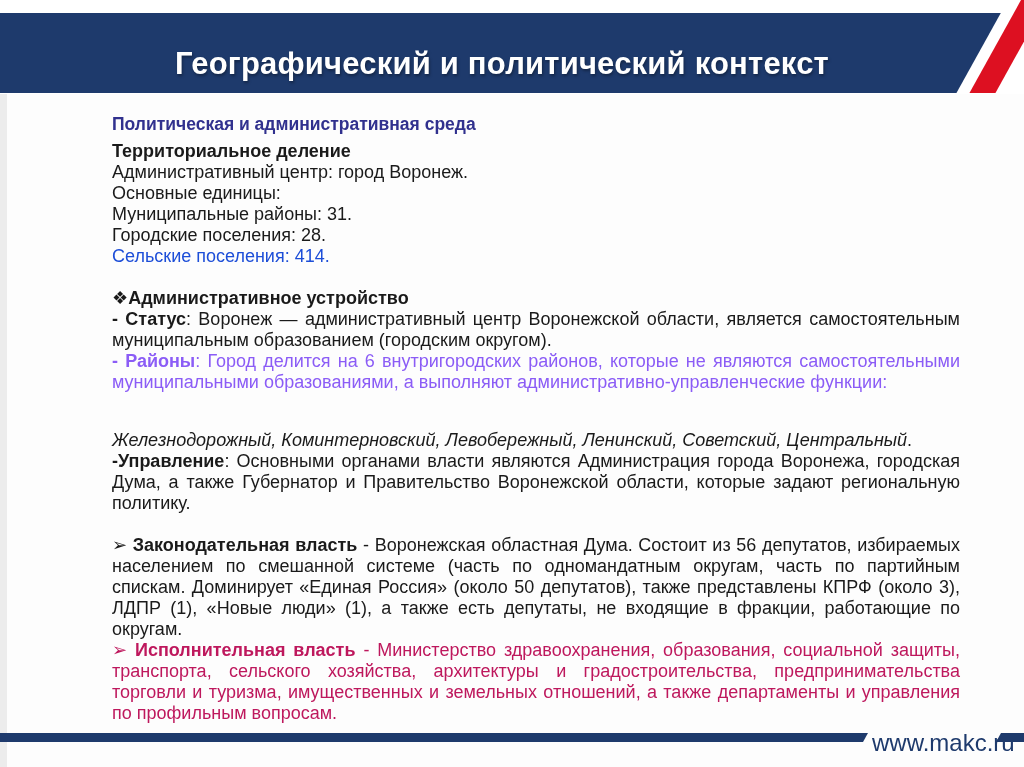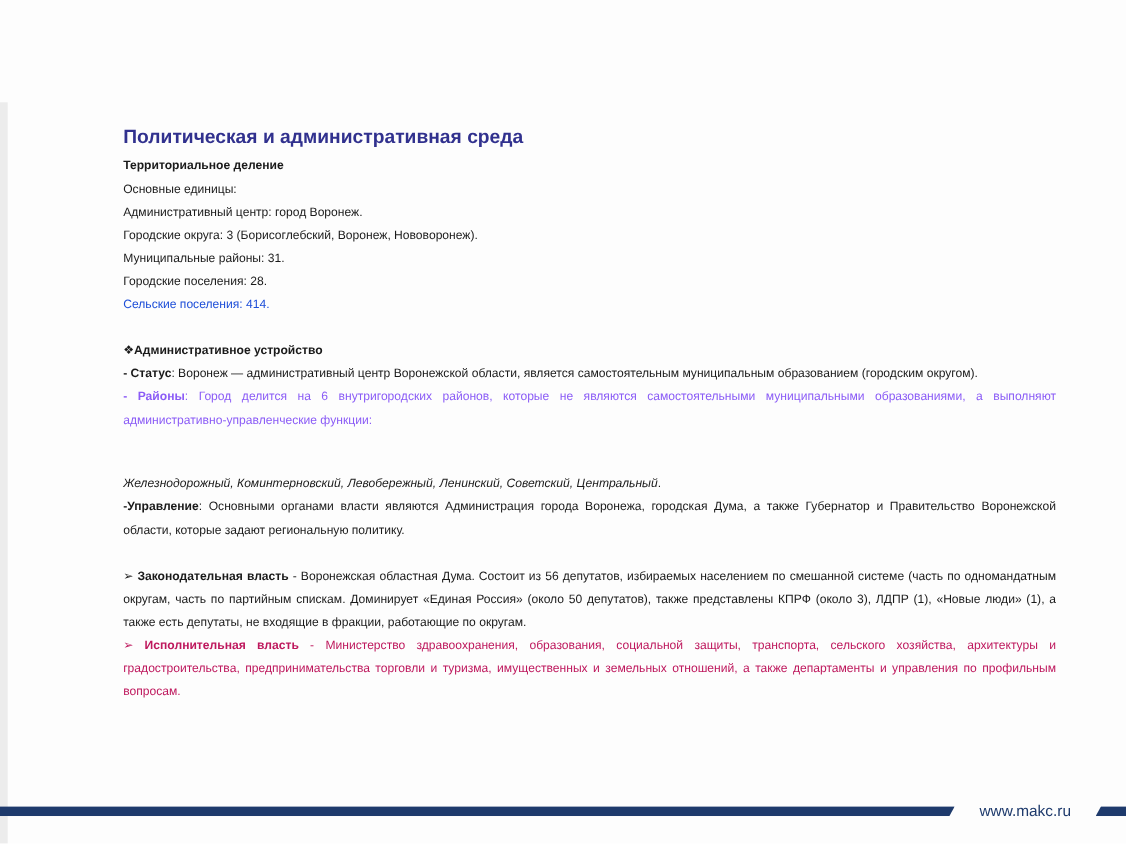--- a/index.html
+++ b/index.html
@@ -31,55 +31,60 @@
     text-shadow:1px 2px 3px rgba(0,0,0,0.35);
   }
 
   
   .body-wrap { position:absolute; left:112px; top:112px; width:848px; z-index:1; }
   .subtitle {
     text-align:left; font-weight:bold; font-size:17.5px; color:#31318e;
     height:29px; line-height:24px;
   }
   .par {
-    font-size:11px; line-height:21px; color:#1a1a1a; text-align:justify;
+    font-size:18px; line-height:21px; color:#1a1a1a; text-align:justify;
   }
   .par .b { font-weight:bold; }
   .par .i { font-style:italic; }
   .par.empty { height:21px; }
 
   
   .footer-bar-long {
     position:absolute; left:0; top:733px; width:868px; height:9px; background:#1e3a6c; z-index:2;
     clip-path:polygon(0 0, 100% 0, calc(100% - 5px) 100%, 0 100%);
   }
   .footer-url {
     position:absolute; left:872px; top:729px; width:120px; text-align:center;
-    font-size:14px; color:#1e3a6c; z-index:2; text-decoration:none;
+    font-size:24px; color:#1e3a6c; z-index:2; text-decoration:none;
   }
   .footer-bar-short {
     position:absolute; left:996px; top:733px; width:28px; height:9px; background:#1e3a6c; z-index:2;
     clip-path:polygon(5px 0, 100% 0, 100% 100%, 0 100%);
   }
 </style>
 </head>
 <body>
 
 <div class="slide">
 
   <div class="edge-left"></div>
 
+  <div class="header">
+    <div class="header-bar" style="background: rgb(30, 58, 108);"></div>
+    <div class="stripe-white" style="background: rgb(255, 255, 255);"></div>
+    <div class="stripe-red" style="background: rgb(221, 16, 33);"></div>
+    <div class="header-title">Географический и политический контекст</div>
+  </div>
 
   <div class="body-wrap">
     <div class="subtitle" style="color: rgb(49, 49, 142);">Политическая и административная среда</div>
     <div id="paragraphs">
         <div class="par" style="color: rgb(26, 26, 26);"><span class="b">Территориальное деление</span></div>
+        <div class="par" style="color: rgb(26, 26, 26);"><span>Административный центр: город Воронеж.</span></div>
         <div class="par" style="color: rgb(26, 26, 26);"><span>Основные единицы:</span></div>
-        <div class="par" style="color: rgb(26, 26, 26);"><span>Административный центр: город Воронеж.</span></div>
-        <div class="par" style="color: rgb(26, 26, 26);"><span>Городские округа: 3 (Борисоглебский, Воронеж, Нововоронеж).</span></div>
         <div class="par" style="color: rgb(26, 26, 26);"><span>Муниципальные районы: 31.</span></div>
         <div class="par" style="color: rgb(26, 26, 26);"><span>Городские поселения: 28.</span></div>
         <div class="par" style="color: #1d4ed8;"><span>Сельские поселения: 414.</span></div>
         <div class="par empty" style="color: rgb(26, 26, 26);"></div>
         <div class="par" style="color: rgb(26, 26, 26);"><span class="b">❖Административное устройство</span></div>
         <div class="par" style="color: rgb(26, 26, 26);"><span class="b">- Статус</span><span>: Воронеж — административный центр Воронежской области, является самостоятельным муниципальным образованием (городским округом).</span></div>
         <div class="par" style="color: #8b5cf6;"><span class="b">- Районы</span><span>: Город делится на 6 внутригородских районов, которые не являются самостоятельными муниципальными образованиями, а выполняют административно-управленческие функции:</span></div>
         <div class="par" style="color: rgb(26, 26, 26); margin-top: 37px;"><span class="i">Железнодорожный, Коминтерновский, Левобережный, Ленинский, Советский, Центральный</span><span>.</span></div>
         <div class="par" style="color: rgb(26, 26, 26);"><span class="b">-Управление</span><span>: Основными органами власти являются Администрация города Воронежа, городская Дума, а также Губернатор и Правительство Воронежской области, которые задают региональную политику.</span></div>
         <div class="par empty" style="color: rgb(26, 26, 26);"></div>

